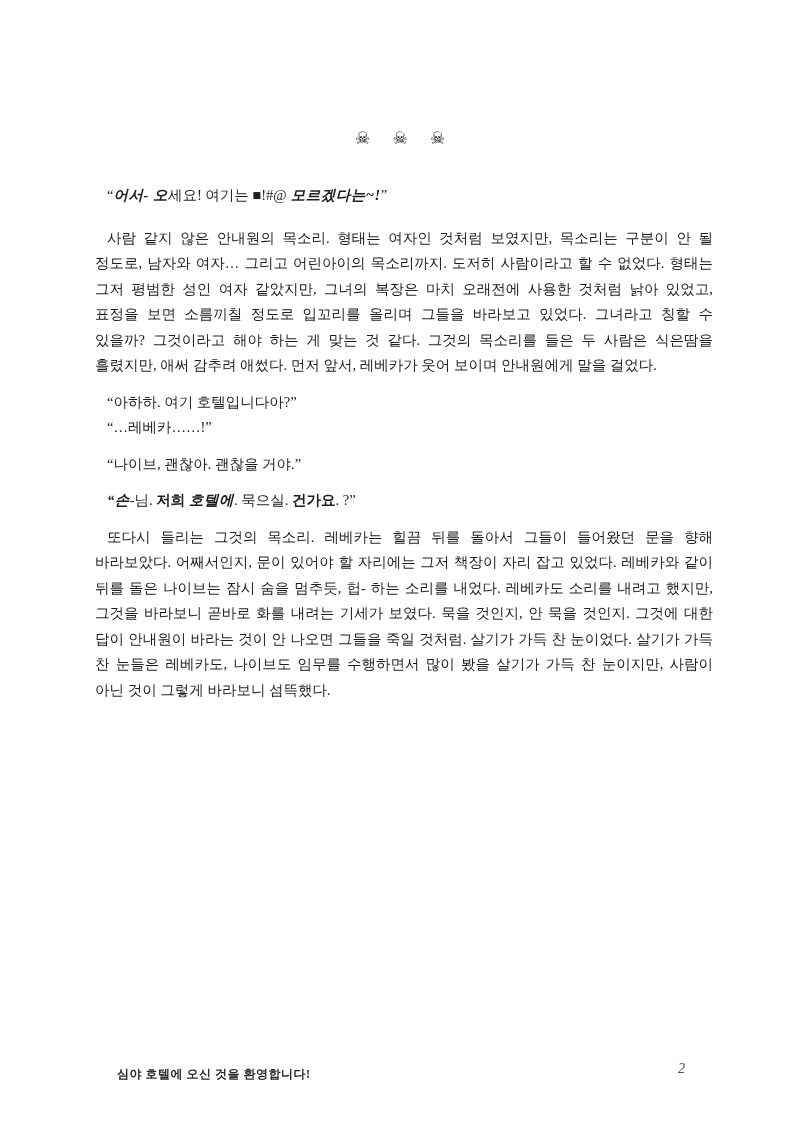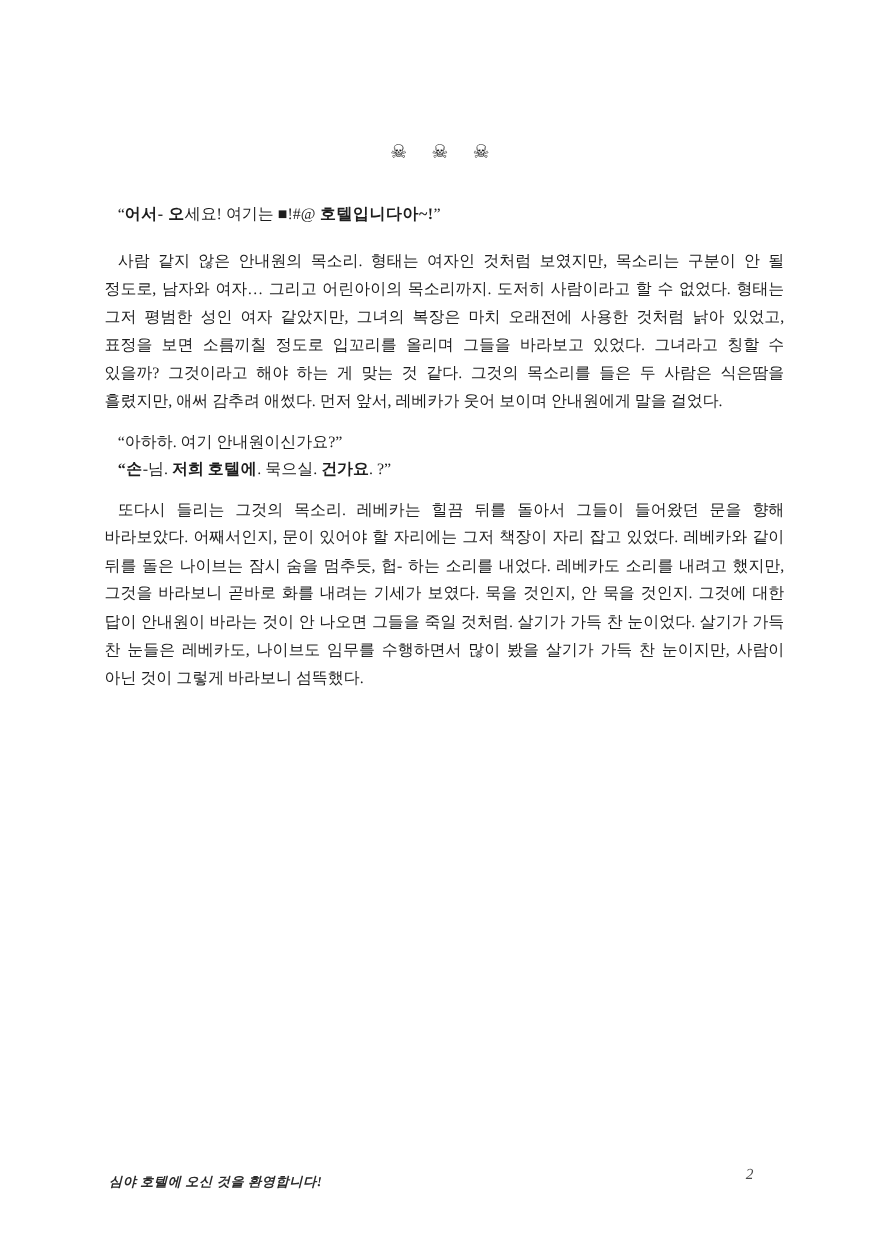--- a/index.html
+++ b/index.html
@@ -37,30 +37,30 @@
     word-break: keep-all;
   }
   .content p {
     margin: 0 0 11px 0;
     text-indent: 12px;
   }
   .content p.heading   { margin-bottom: 17px; }
   .content p.no-gap    { margin-bottom: 0; }
   .hand {
     font-weight: bold;
+    font-style: italic;
     letter-spacing: 0.5px;
   }
   .bold { font-weight: bold; }
   .footer-note {
     position: absolute;
     top: 1066px;
-    left: 99px;
+    left: 117px;
     font-size: 12px;
     font-weight: bold;
-    font-style: italic;
     color: #2a2a2a;
     letter-spacing: 0.5px;
   }
   .page-number {
     position: absolute;
     top: 1061px;
     left: 678px;
     font-size: 14px;
     font-style: italic;
     color: #4a4a4a;
@@ -72,27 +72,29 @@
 <div class="page">
 
   <div class="ornament">
     <span class="skull">☠</span>
     <span class="skull">☠</span>
     <span class="skull">☠</span>
   </div>
 
   <div class="content">
 
-    <p class="heading"><span>“</span><span class="hand">어서- 오</span><span>세요! 여기는 </span><span>■!#@</span><span class="hand"> 호텔입니다아~!</span><span>”</span></p>
+    <p class="heading"><span>“</span><span class="hand">어서- 오</span><span>세요! 여기는 </span><span>■!#@</span><span class="hand"> 모르겠다는~!</span><span>”</span></p>
 
     <p>사람 같지 않은 안내원의 목소리. 형태는 여자인 것처럼 보였지만, 목소리는 구분이 안 될 정도로, 남자와 여자… 그리고 어린아이의 목소리까지. 도저히 사람이라고 할 수 없었다. 형태는 그저 평범한 성인 여자 같았지만, 그녀의 복장은 마치 오래전에 사용한 것처럼 낡아 있었고, 표정을 보면 소름끼칠 정도로 입꼬리를 올리며 그들을 바라보고 있었다. 그녀라고 칭할 수 있을까? 그것이라고 해야 하는 게 맞는 것 같다. 그것의 목소리를 들은 두 사람은 식은땀을 흘렸지만, 애써 감추려 애썼다. 먼저 앞서, 레베카가 웃어 보이며 안내원에게 말을 걸었다.</p>
 
-    <p class="no-gap">“아하하. 여기 안내원이신가요?”</p>
+    <p class="no-gap">“아하하. 여기 호텔입니다아?”</p>
+    <p>“…레베카……!”</p>
 
 
+    <p>“나이브, 괜찮아. 괜찮을 거야.”</p>
 
 
     <p><span class="hand">“손</span><span>-님. </span><span class="bold">저희 </span><span class="hand">호텔에</span><span>. 묵으실. </span><span class="bold">건가요</span><span>. ?”</span></p>
 
     <p>또다시 들리는 그것의 목소리. 레베카는 힐끔 뒤를 돌아서 그들이 들어왔던 문을 향해 바라보았다. 어째서인지, 문이 있어야 할 자리에는 그저 책장이 자리 잡고 있었다. 레베카와 같이 뒤를 돌은 나이브는 잠시 숨을 멈추듯, 헙- 하는 소리를 내었다. 레베카도 소리를 내려고 했지만, 그것을 바라보니 곧바로 화를 내려는 기세가 보였다. 묵을 것인지, 안 묵을 것인지. 그것에 대한 답이 안내원이 바라는 것이 안 나오면 그들을 죽일 것처럼. 살기가 가득 찬 눈이었다. 살기가 가득 찬 눈들은 레베카도, 나이브도 임무를 수행하면서 많이 봤을 살기가 가득 찬 눈이지만, 사람이 아닌 것이 그렇게 바라보니 섬뜩했다.</p>
 
 
 
   </div>
 

